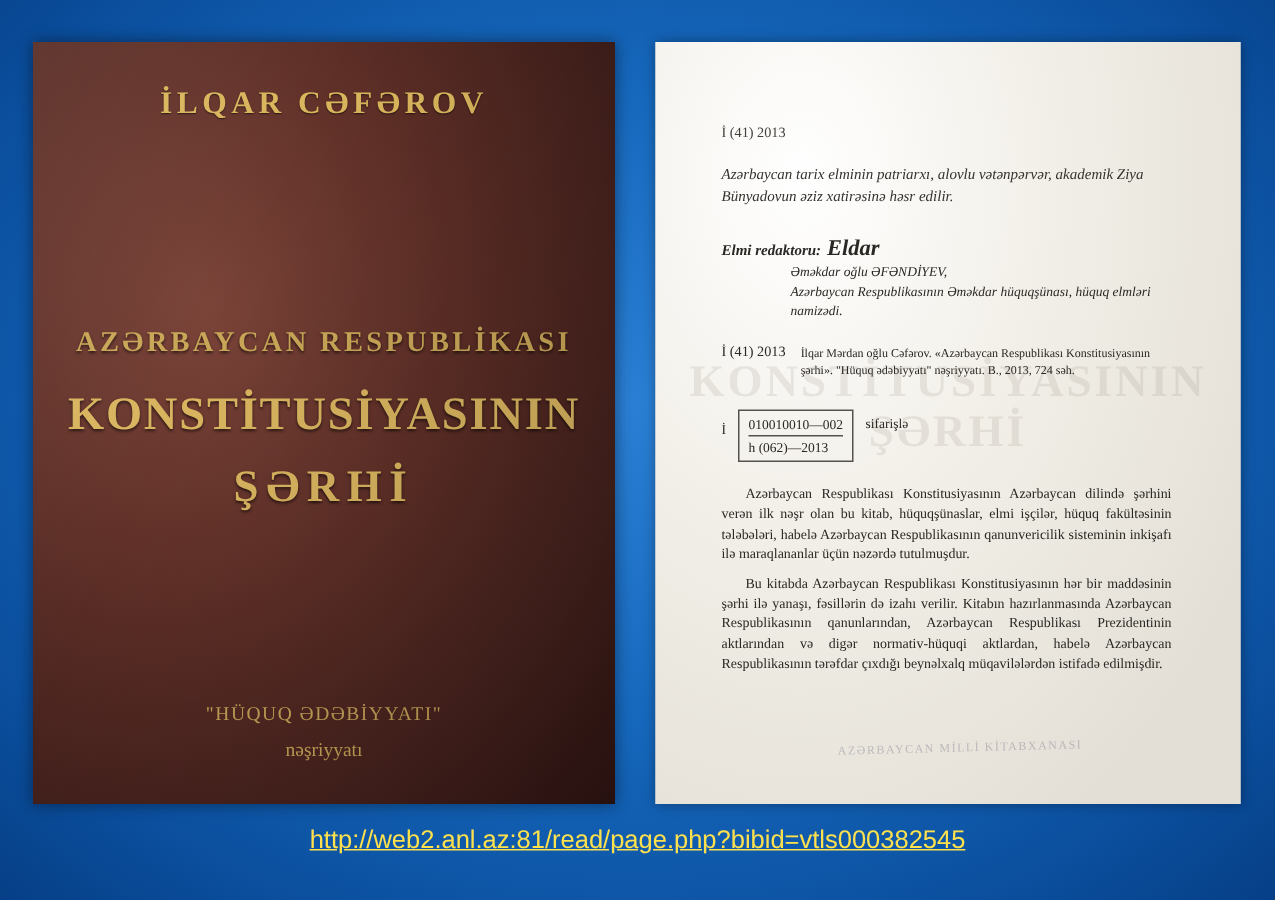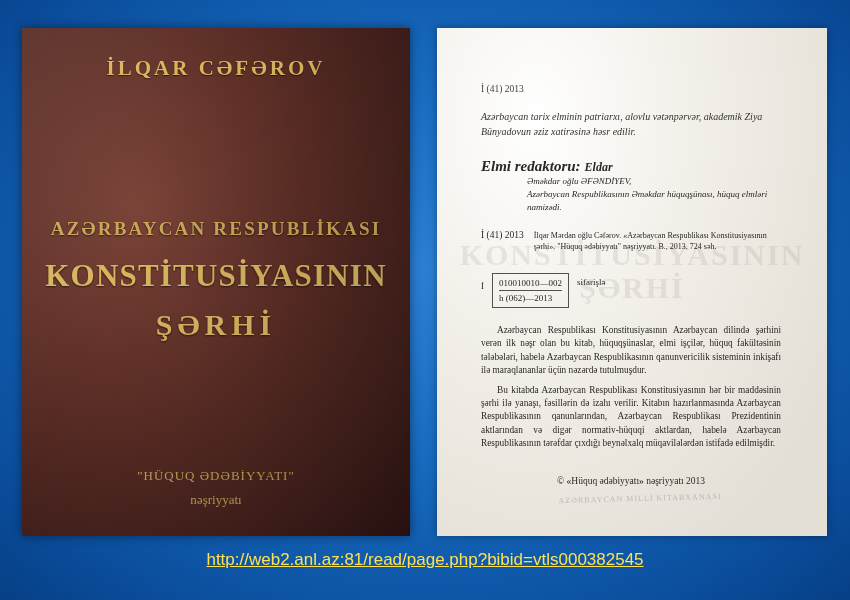--- a/index.html
+++ b/index.html
@@ -135,26 +135,26 @@
     font-size: 10px;
     font-style: italic;
     line-height: 1.45;
     color: #35322e;
     margin-bottom: 18px;
   }
   .editor {
     margin-bottom: 16px;
   }
   .editor .lbl {
+    font-size: 10px;
+    font-weight: bold;
+    font-style: italic;
+  }
+  .editor .nm {
     font-size: 15px;
-    font-weight: bold;
-    font-style: italic;
-  }
-  .editor .nm {
-    font-size: 12px;
     font-style: italic;
     font-weight: bold;
   }
   .editor .sub {
     font-size: 9px;
     font-style: italic;
     line-height: 1.45;
     margin-left: 46px;
   }
   .cit {
@@ -293,21 +293,20 @@
         <div class="box">
           <span class="r1">010010010—002</span>
           <span class="r2">h (062)—2013</span>
         </div>
         <div class="order">sifarişlə</div>
       </div>
 
       <p class="para">Azərbaycan Respublikası Konstitusiyasının Azərbaycan dilində şərhini verən ilk nəşr olan bu kitab, hüquqşünaslar, elmi işçilər, hüquq fakültəsinin tələbələri, habelə Azərbaycan Respublikasının qanunvericilik sisteminin inkişafı ilə maraqlananlar üçün nəzərdə tutulmuşdur.</p>
       <p class="para">Bu kitabda Azərbaycan Respublikası Konstitusiyasının hər bir maddəsinin şərhi ilə yanaşı, fəsillərin də izahı verilir. Kitabın hazırlanmasında Azərbaycan Respublikasının qanunlarından, Azərbaycan Respublikası Prezidentinin aktlarından və digər normativ-hüquqi aktlardan, habelə Azərbaycan Respublikasının tərəfdar çıxdığı beynəlxalq müqavilələrdən istifadə edilmişdir.</p>
 
-      <div class="copyright">© «Hüquq ədəbiyyatı» nəşriyyatı 2013</div>
     </div>
   </div>
 
   <div class="link-row">
     <a class="link" href="#">http://web2.anl.az:81/read/page.php?bibid=vtls000382545</a>
   </div>
 
 </div>
 
 </body></html>

